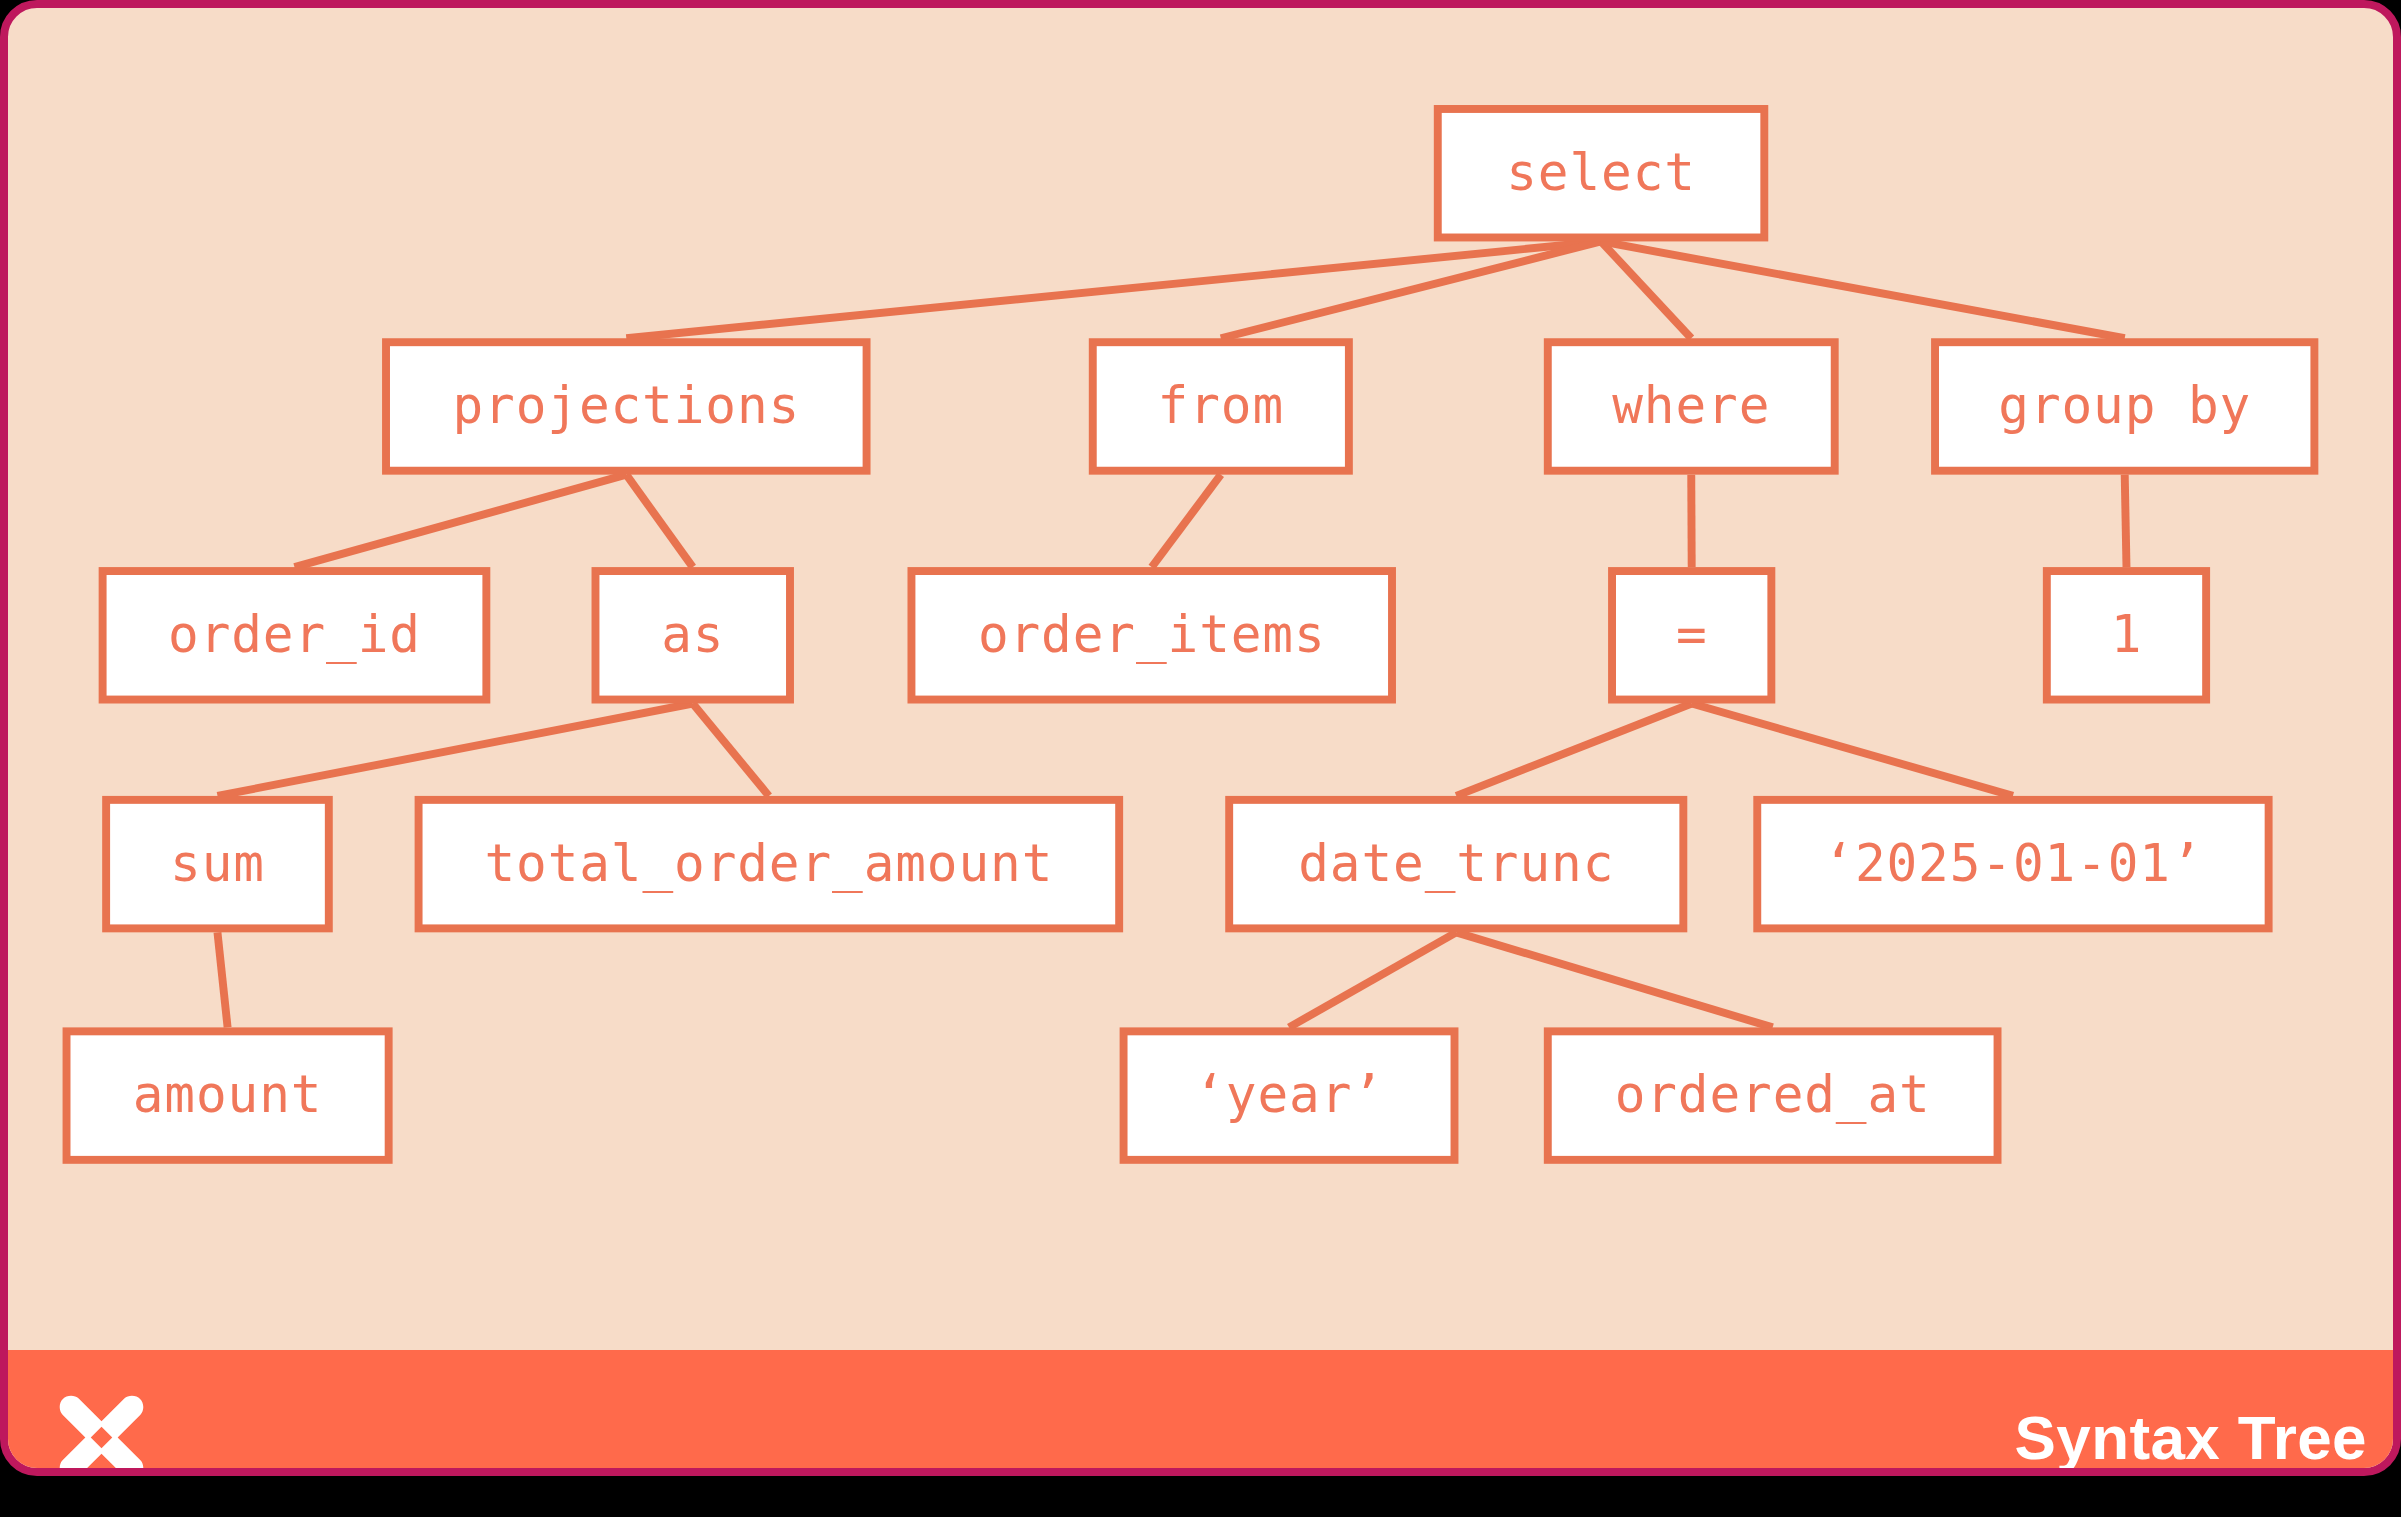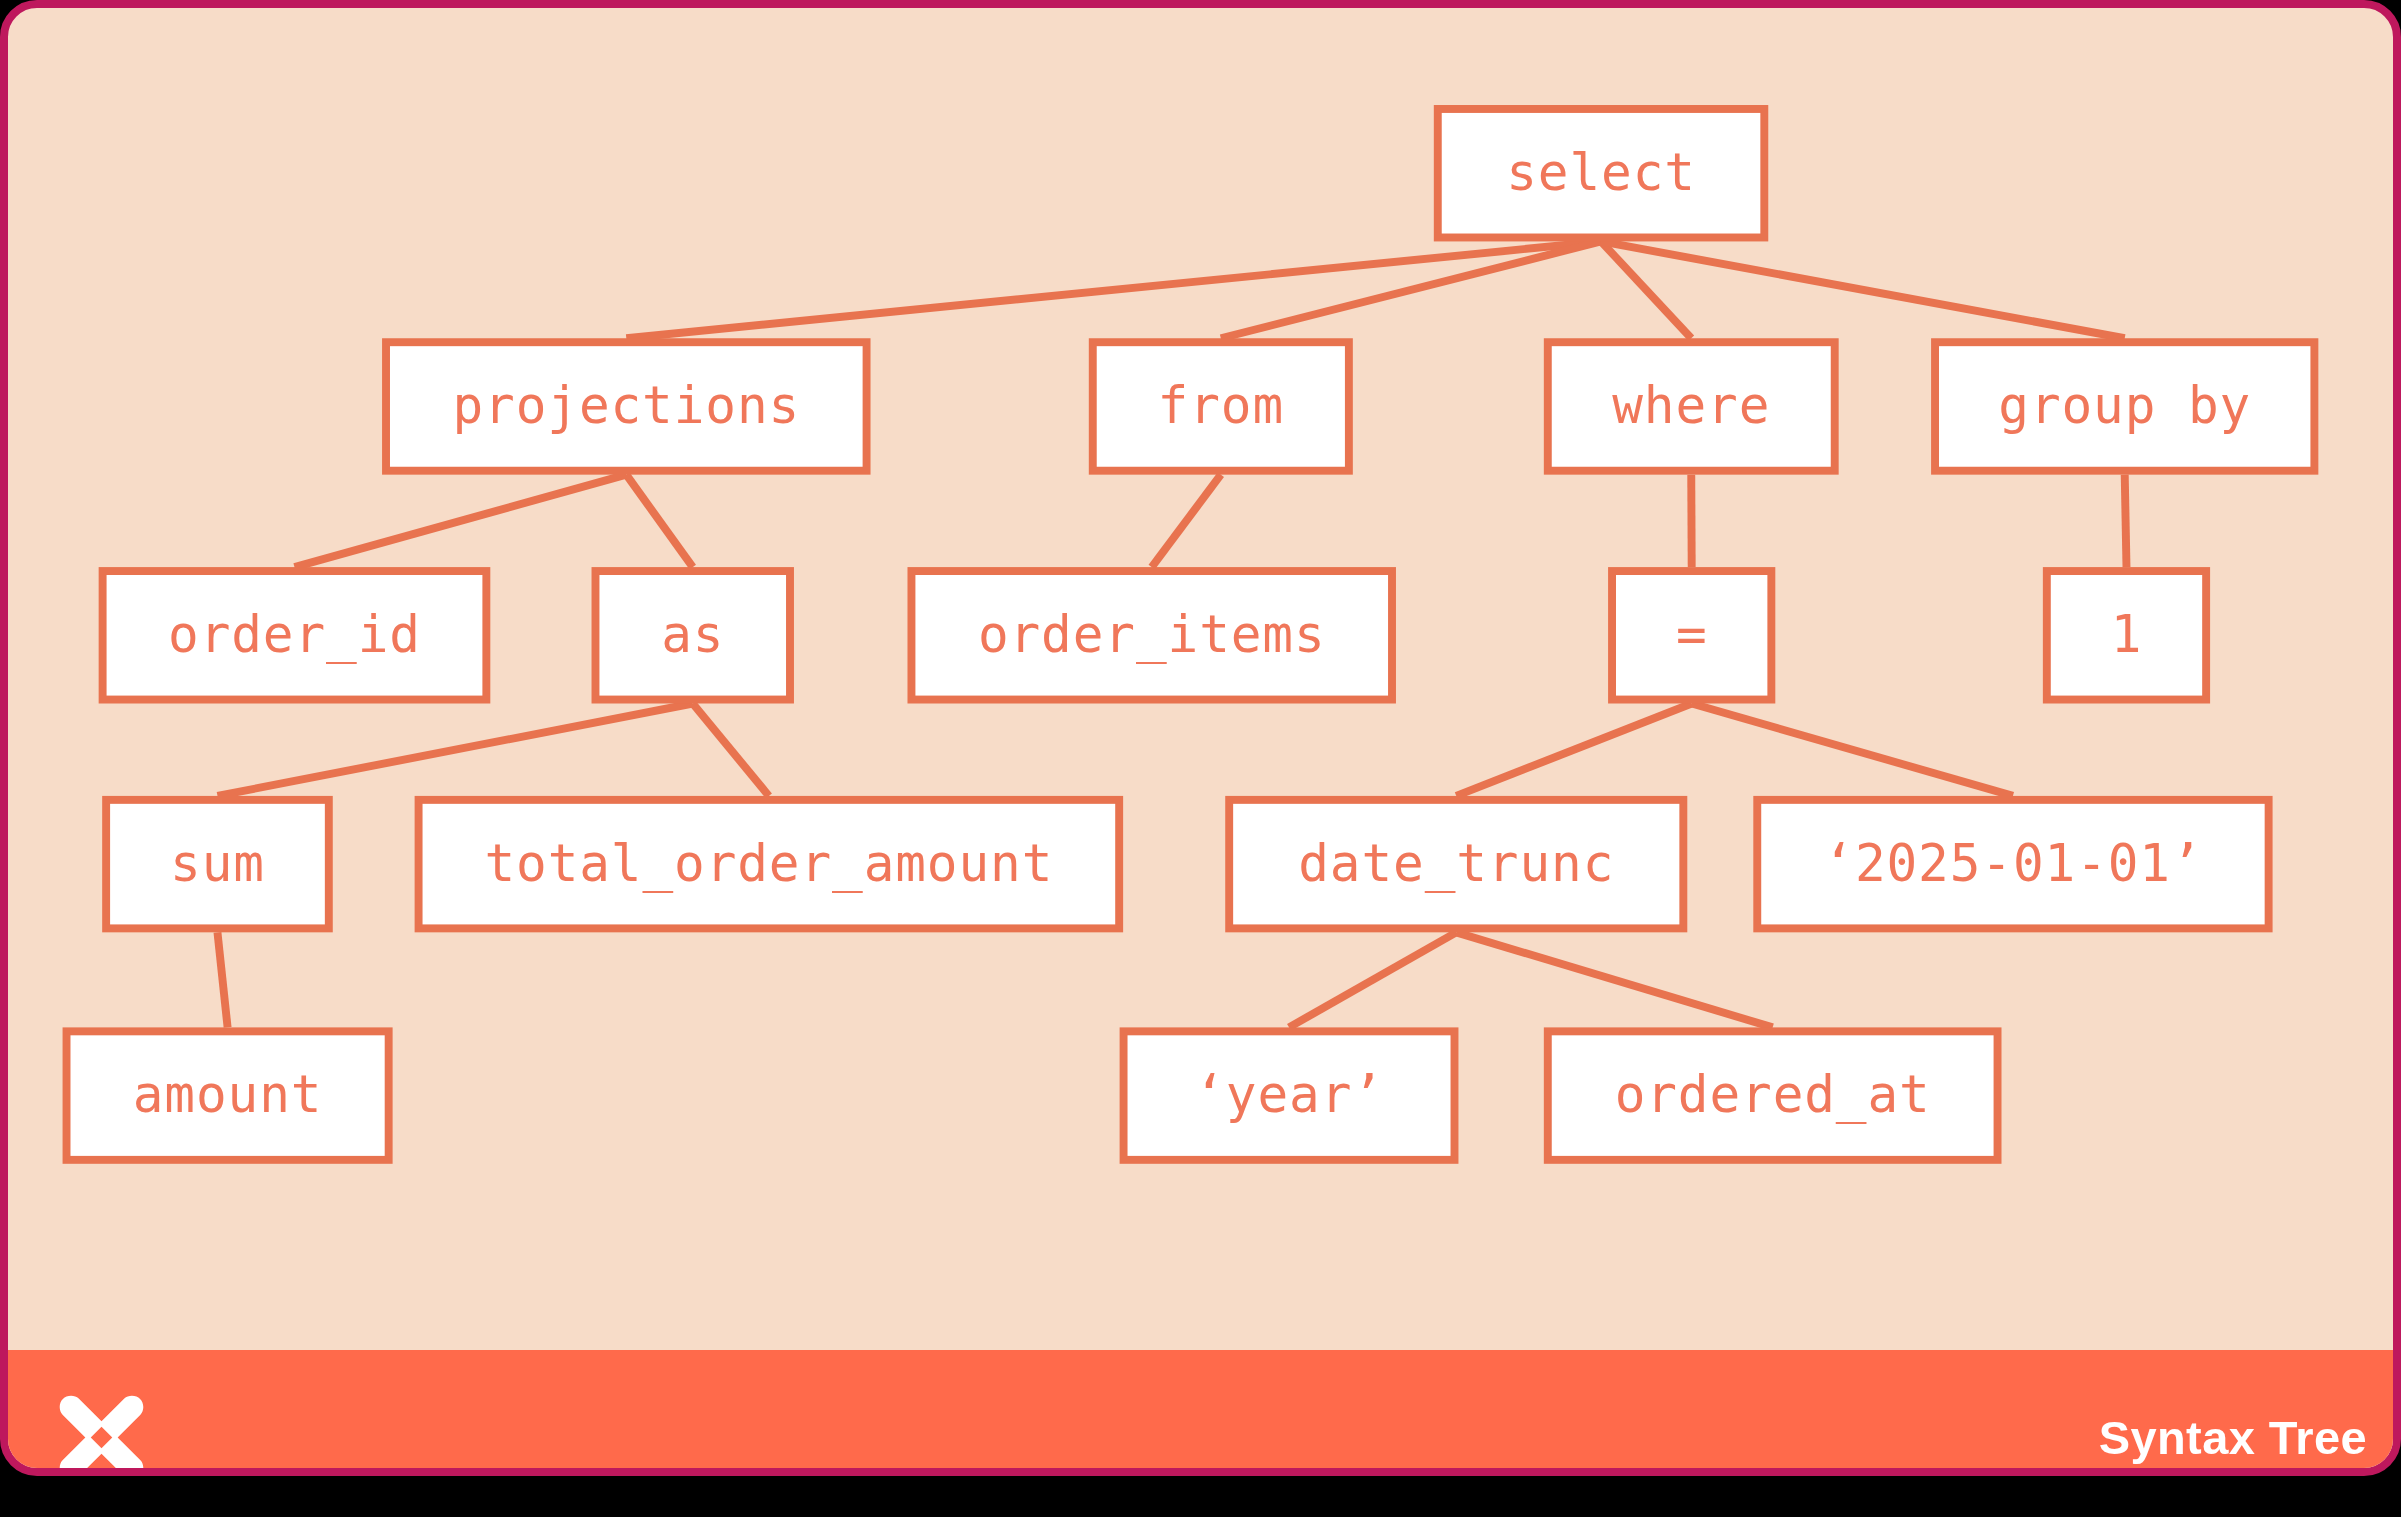--- a/index.html
+++ b/index.html
@@ -70,21 +70,21 @@
     padding: 0 42px 0 46px;
   }
   #footer-logo {
     width: 95px;
     height: 95px;
     flex: 0 0 auto;
   }
   #footer-title {
     color: #FFFFFF;
     font-family: "Liberation Sans", sans-serif;
-    font-size: 47px;
+    font-size: 62px;
     font-weight: bold;
     letter-spacing: 0.4px;
     white-space: nowrap;
   }
 </style>
 </head>
 <body>
 
 <div id="page">
   <div id="card">

